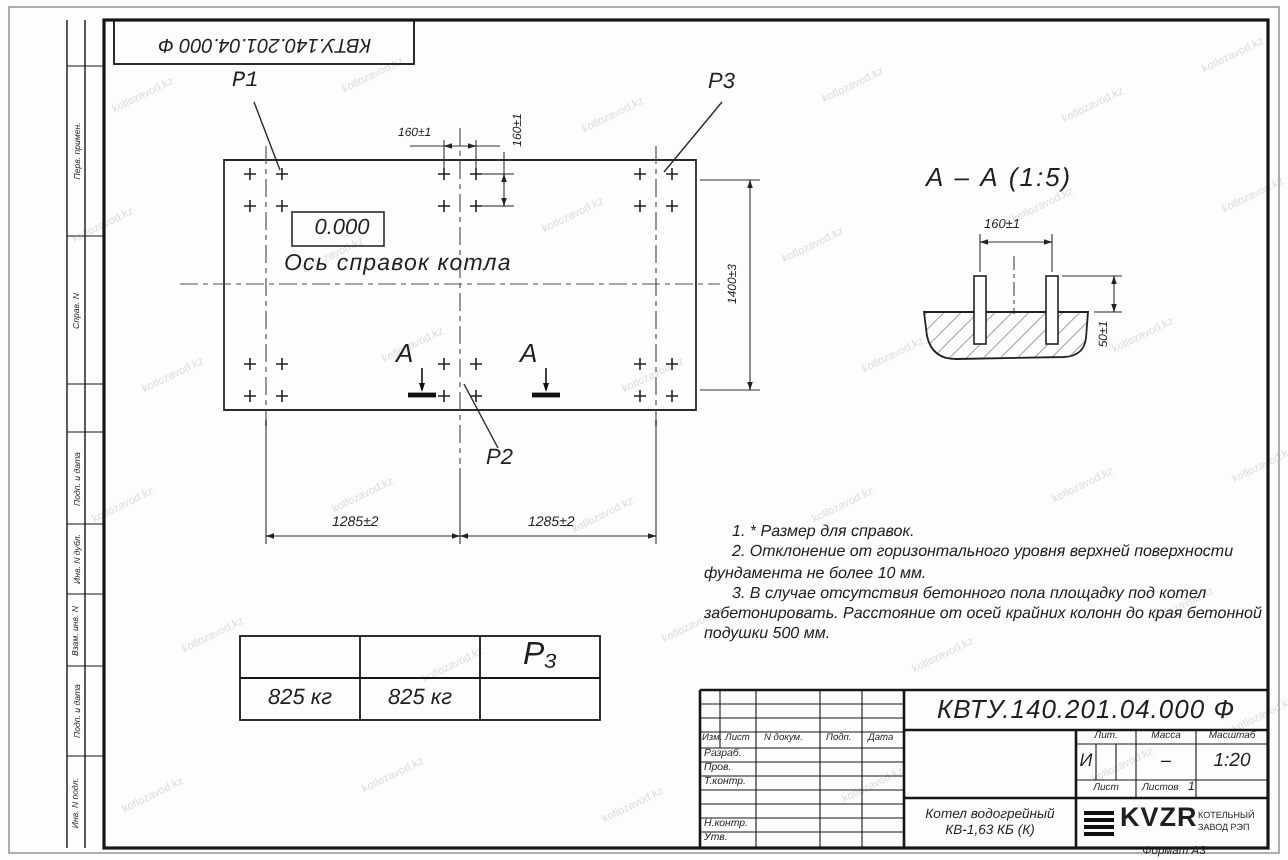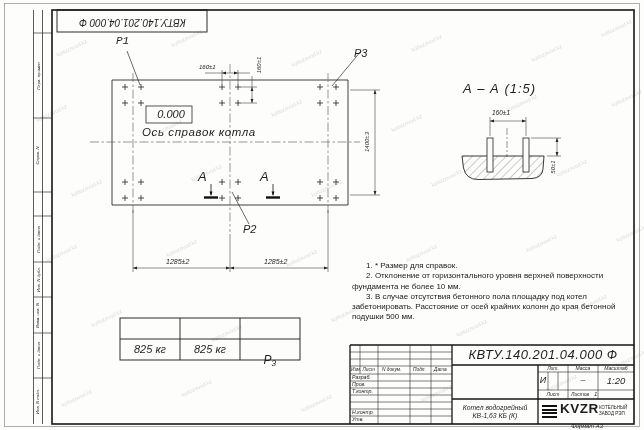--- a/index.html
+++ b/index.html
@@ -10,21 +10,21 @@
      white-space:nowrap;line-height:1.05;}
   .c{display:flex;align-items:center;justify-content:center;text-align:center;}
   .rotwrap{position:absolute;display:flex;align-items:center;justify-content:center;}
   .rotwrap > span{transform:rotate(-90deg);white-space:nowrap;font-style:italic;color:#1f1f1f;
      font-family:"Liberation Sans",sans-serif;}
   .rot180{transform:rotate(180deg);}
   .wm{position:absolute;font-size:5.5px;color:#a8adb2;opacity:.42;transform:rotate(-26deg);
       white-space:nowrap;pointer-events:none;font-style:normal;}
   .marginlab > span{font-size:4.3px;}
   .notes{position:absolute;left:352px;top:261px;width:283px;font-size:8px;line-height:10.3px;
-         color:#202020;}
+         font-style:italic;color:#202020;}
   .notes p{margin:0;text-indent:14px;}
   .logo-icon{position:absolute;width:15px;height:14px;
      background:repeating-linear-gradient(0deg,#101010 0 2px,#fdfdfc 2px 3.5px);}
   .plines{white-space:pre-line;}
 </style>
 </head>
 <body>
 
 <div id="sheet">
 
@@ -238,21 +238,21 @@
       <span>Взам. инв. N</span>
     </div>
   <div class="rotwrap marginlab" style="left:33px;top:333px;width:10px;height:45px;">
       <span>Подп. и дата</span>
     </div>
   <div class="rotwrap marginlab" style="left:33px;top:378px;width:10px;height:46px;">
       <span>Инв. N подл.</span>
     </div>
 
   <div class="t" style="left:116px;top:36px;font-size:11px;font-family:Liberation Mono, monospace;">P1</div>
-  <div class="t" style="left:354px;top:48px;font-size:11px;">P3</div>
+  <div class="t" style="left:354px;top:36px;font-size:11px;">P3</div>
   <div class="t" style="left:243px;top:224px;font-size:11px;">P2</div>
   <div class="t c" style="left:146px;top:106px;width:50px;height:17px;font-size:11px;">0.000</div>
   <div class="t" style="left:142px;top:126px;font-size:11.5px;letter-spacing:.6px;">Ось справок котла</div>
   <div class="t" style="left:198px;top:170px;font-size:13px;">А</div>
   <div class="t" style="left:260px;top:170px;font-size:13px;">А</div>
   <div class="t" style="left:199px;top:64px;font-size:6px;">160±1</div>
   <div class="rotwrap" style="left:252px;top:52px;width:14px;height:26px;">
       <span style="font-size:6px;">160±1</span>
     </div>
   <div class="t" style="left:166px;top:258px;font-size:7px;">1285±2</div>
@@ -266,21 +266,21 @@
   <div class="rotwrap" style="left:546px;top:156px;width:13px;height:21px;">
       <span style="font-size:6px;">50±1</span>
     </div>
 
   <div class="notes">
     <p>1. * Размер для справок.</p>
     <p>2. Отклонение от горизонтального уровня верхней поверхности фундамента не более 10 мм.</p>
     <p>3. В случае отсутствия бетонного пола площадку под котел забетонировать. Расстояние от осей крайних колонн до края бетонной подушки 500 мм.</p>
   </div>
 
-  <div class="t c" style="left:240px;top:318px;width:60px;height:21px;font-size:12px;margin-top:32px;">P₃</div>
+  <div class="t c" style="left:240px;top:318px;width:60px;height:21px;font-size:16px;">P₃</div>
   <div class="t c" style="left:120px;top:339px;width:60px;height:21px;font-size:11px;">825 кг</div>
   <div class="t c" style="left:180px;top:339px;width:60px;height:21px;font-size:11px;">825 кг</div>
 
   <div class="t c" style="left:452px;top:345px;width:182px;height:20px;font-size:13px;letter-spacing:.5px;">КВТУ.140.201.04.000  Ф</div>
   <div class="t c plines" style="left:452px;top:399px;width:86px;height:25px;font-size:6.8px;">Котел водогрейный
 КВ-1,63 КБ  (К)</div>
 
   <div class="t" style="left:351px;top:367px;font-size:4.8px;">Изм. Лист</div>
   <div class="t" style="left:382px;top:367px;font-size:4.8px;">N докум.</div>
   <div class="t" style="left:413px;top:367px;font-size:4.8px;">Подп.</div>

